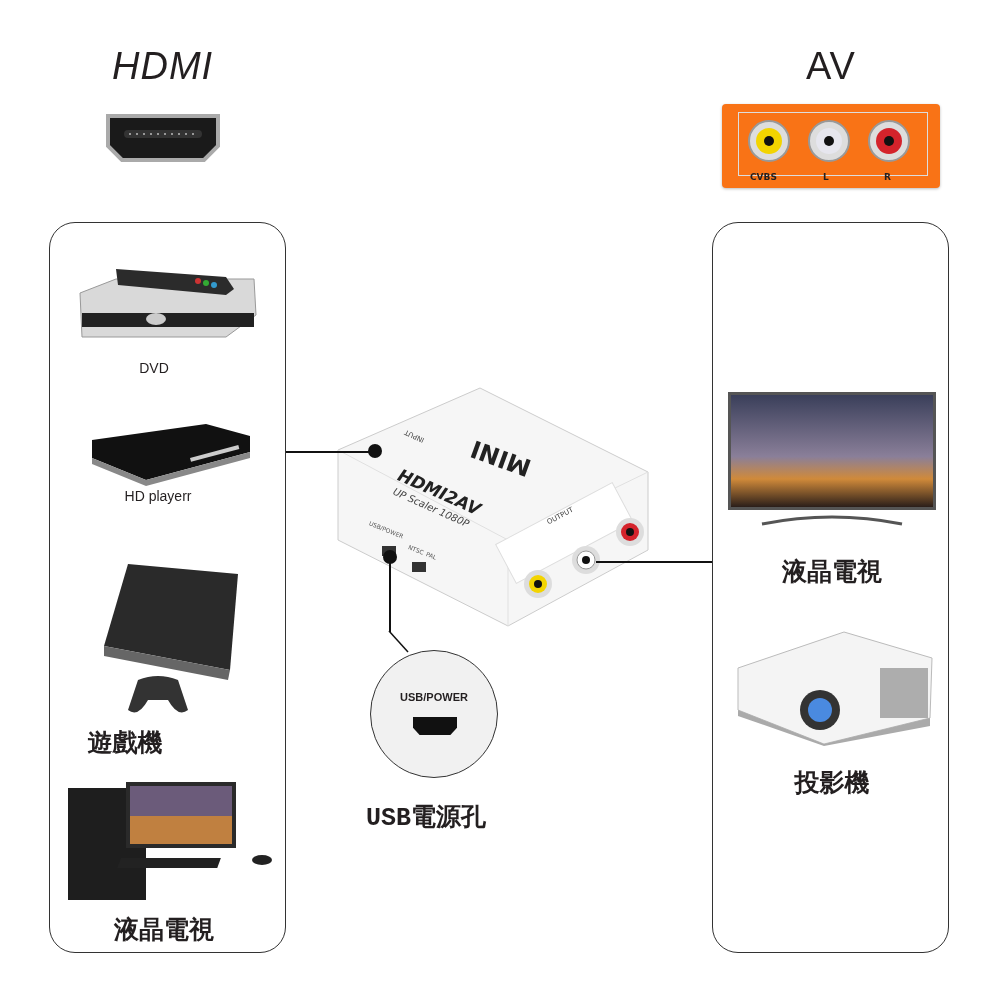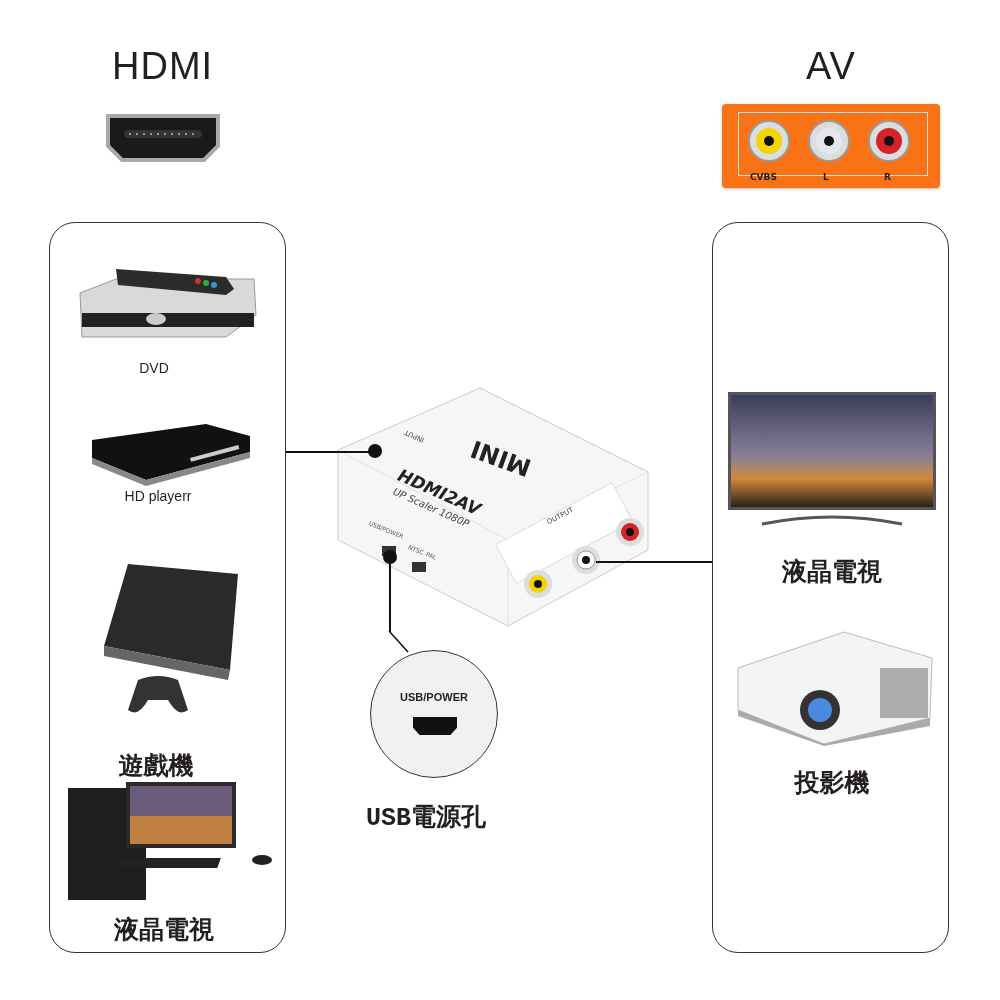--- a/index.html
+++ b/index.html
@@ -9,21 +9,21 @@
   .hdr { font-size:38px; font-family:"Liberation Sans", sans-serif; letter-spacing:1px; }
   .panel { position:absolute; border:1.5px solid #333; border-radius:26px; background:#fff; box-sizing:border-box; }
   .label { position:absolute; font-size:25px; text-align:center; font-weight:bold;font-family:Liberation Mono, monospace; }
   .label.en { font-weight:normal; font-family:"Liberation Sans", sans-serif; font-size:14px; }
   .line { position:absolute; background:#111; }
   .dot { position:absolute; width:14px; height:14px; border-radius:50%; background:#111; }
 </style>
 </head>
 <body>
 
-<div class="abs hdr" style="left:112px;top:45px;">HDMI</div>
+<div class="abs hdr" style="left:112px;top:45px;font-style:italic;">HDMI</div>
 <div class="abs hdr" style="left:806px;top:45px;">AV</div>
 
 <svg class="abs" style="left:104px;top:112px;" width="118" height="52">
   <path d="M4 4 H114 V34 L100 48 H18 L4 34 Z" fill="#1a1a1a" stroke="#aaa" stroke-width="4"></path>
   <rect x="20" y="18" width="78" height="8" rx="4" fill="#333"></rect>
   <g fill="#bbb">
     <circle cx="26" cy="22" r="1"></circle>
       <circle cx="33" cy="22" r="1"></circle>
       <circle cx="40" cy="22" r="1"></circle>
       <circle cx="47" cy="22" r="1"></circle>
@@ -76,21 +76,21 @@
   <path d="M6 40 L60 62 L164 34 L164 40 L60 68 L6 46 Z" fill="#888"></path>
   <rect x="104" y="40" width="50" height="4" fill="#ccc" transform="rotate(-15 104 40)"></rect>
 </svg>
 <div class="label en" style="left:49px;width:218px;top:488px;">HD playerr</div>
 
 <svg class="abs" style="left:98px;top:560px;" width="144" height="160">
   <path d="M30 4 L140 14 L132 110 L6 86 Z" fill="#2a2a2a"></path>
   <path d="M6 86 L132 110 L130 120 L6 96 Z" fill="#666"></path>
   <path d="M40 120 Q60 112 80 120 L90 150 Q80 158 70 140 L50 140 Q40 158 30 150 Z" fill="#333"></path>
 </svg>
-<div class="label" style="left:63px;width:186px;top:726px;margin-top:23px;">遊戲機</div>
+<div class="label" style="left:32px;width:186px;top:726px;">遊戲機</div>
 
 <svg class="abs" style="left:66px;top:778px;" width="210" height="130">
   <rect x="2" y="10" width="78" height="112" fill="#1e1e1e"></rect>
   <rect x="60" y="4" width="110" height="66" fill="#2a2a2a"></rect>
   <rect x="64" y="8" width="102" height="58" fill="#6b5b7a"></rect>
   <rect x="64" y="38" width="102" height="28" fill="#c08040"></rect>
   <rect x="84" y="80" width="100" height="10" fill="#222" transform="skewX(-20)"></rect>
   <ellipse cx="196" cy="82" rx="10" ry="5" fill="#222"></ellipse>
 </svg>
 <div class="label" style="left:49px;width:230px;top:913px;">液晶電視</div>

